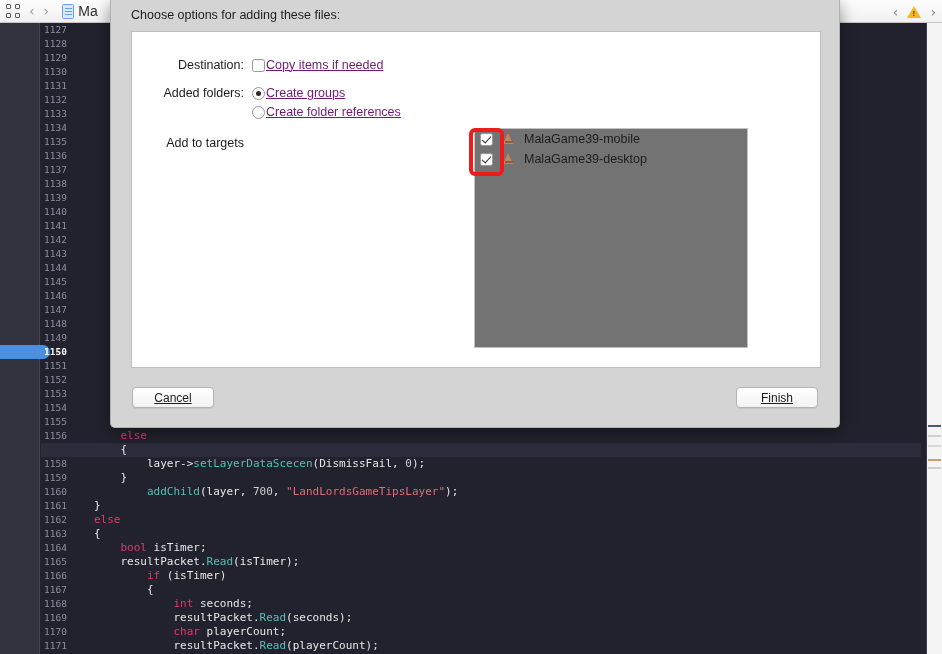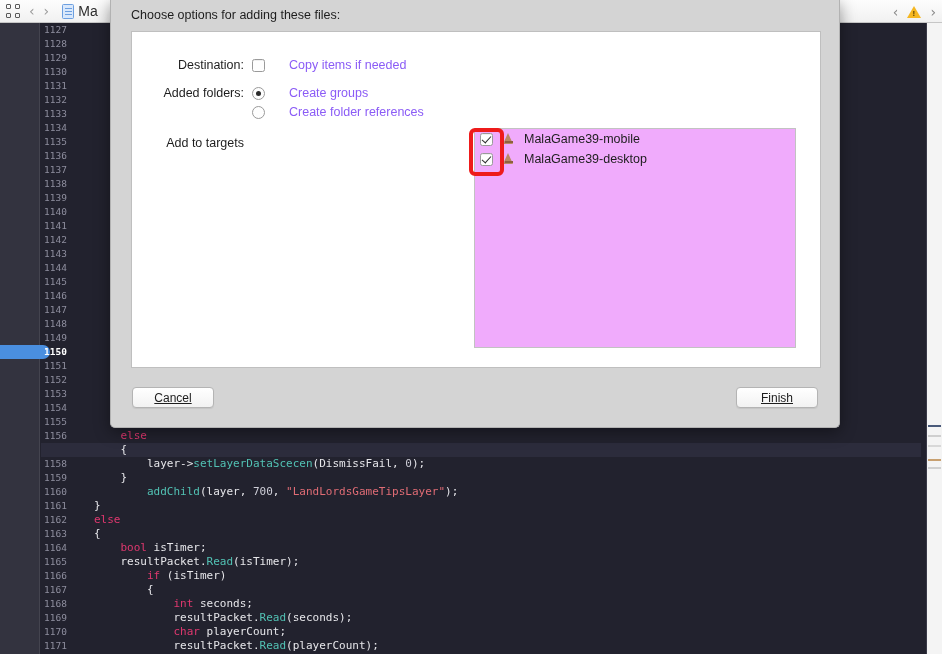--- a/index.html
+++ b/index.html
@@ -165,26 +165,26 @@
   }
   .rb {
     width: 13px; height: 13px; background: #fefefe;
     border: 1px solid #9a9a9a; border-radius: 50%;
     display: inline-block; position: relative; flex: 0 0 auto;
   }
   .rb.sel::after {
     content: ''; position: absolute; left: 3px; top: 3px;
     width: 5px; height: 5px; border-radius: 50%; background: #2b2b2b;
   }
-  .opt-text { font-size: 12.5px; color: #8b5cf6; margin-left: 24px; line-height: 13px; }
+  .opt-text { font-size: 12.5px; color: #701a75; margin-left: 1px; line-height: 13px; text-decoration: underline; }
 
   #targets-box {
     position: absolute; left: 363px; top: 128px;
-    width: 322px; height: 220px;
-    background: #f0abfc; border: 1px solid #c2c2c2;
+    width: 274px; height: 220px;
+    background: #737373; border: 1px solid #c2c2c2;
   }
   .trow { display: flex; align-items: center; height: 20px; padding-left: 5px; }
   .tgt-icon { width: 16px; height: 14px; margin-left: 8px; position: relative; flex: 0 0 auto; }
   .tgt-icon::before {
     content:''; position:absolute; left:2px; top:1px;
     width:0; height:0;
     border-left: 5px solid transparent;
     border-right: 5px solid transparent;
     border-bottom: 11px solid #b98a63;
   }

